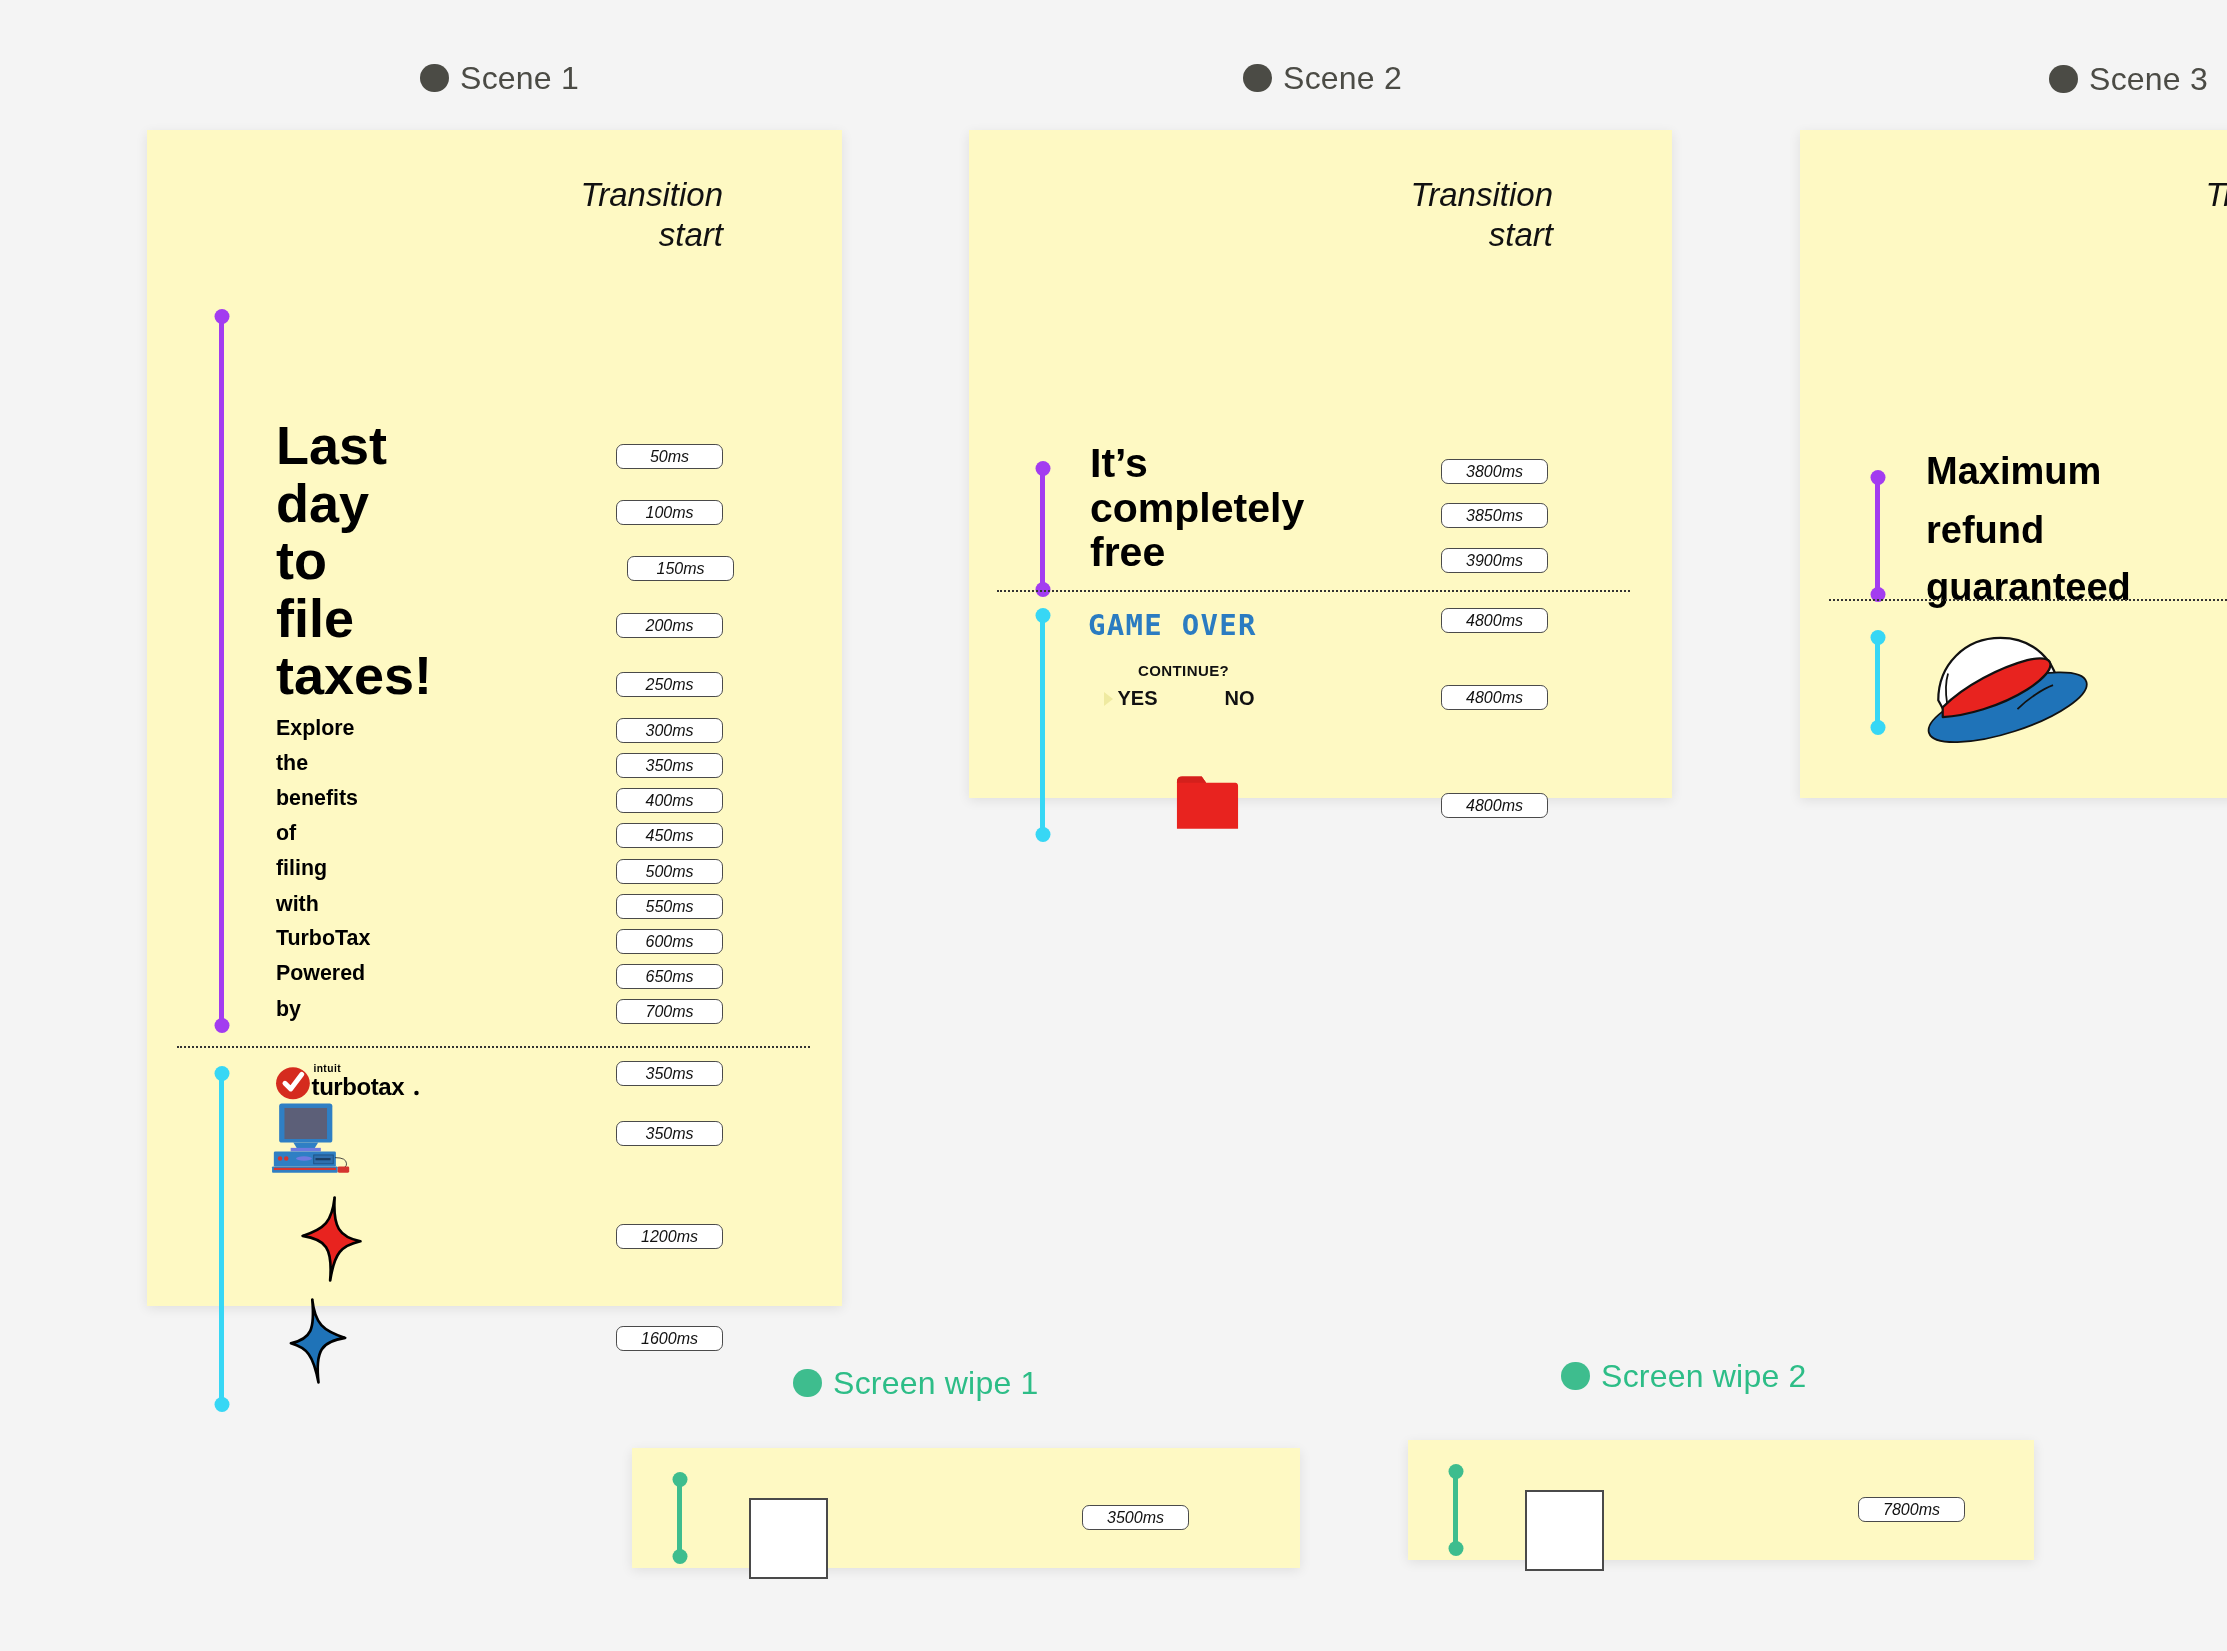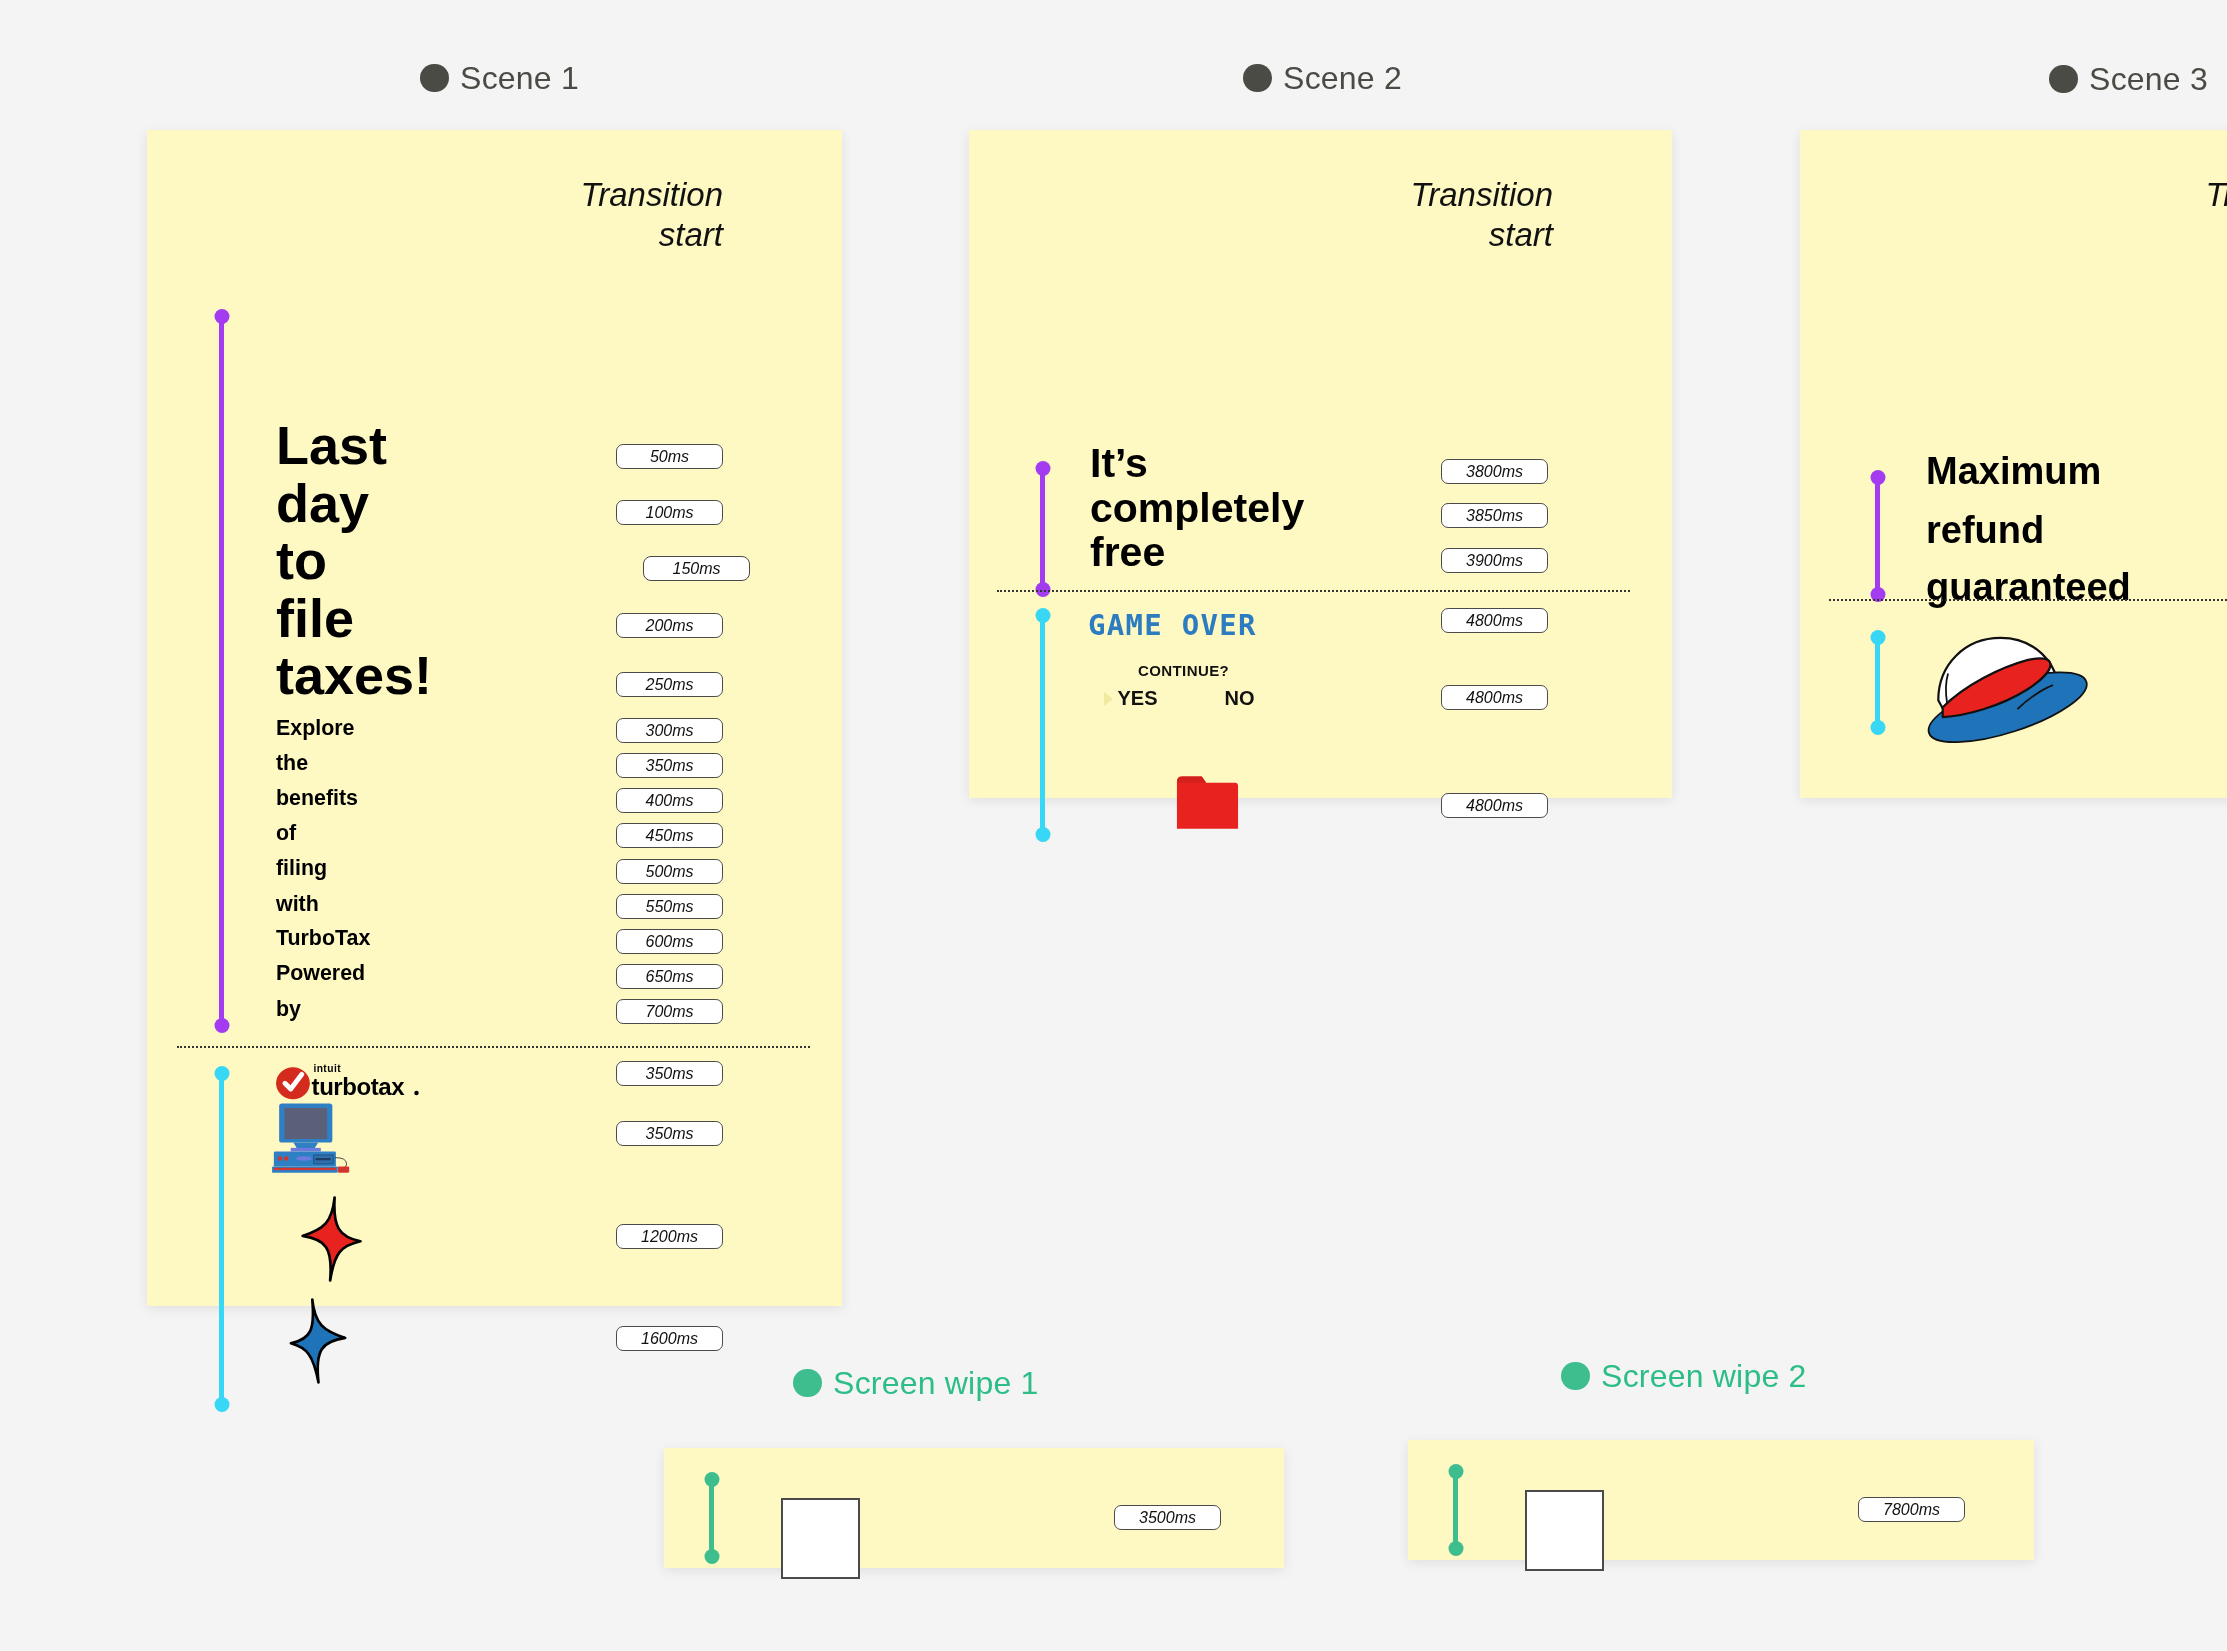--- a/index.html
+++ b/index.html
@@ -200,21 +200,21 @@
     <div class="copy-small" style="left:129px; top:658px;">benefits</div>
     <div class="copy-small" style="left:129px; top:693px;">of</div>
     <div class="copy-small" style="left:129px; top:728px;">filing</div>
     <div class="copy-small" style="left:129px; top:764px;">with</div>
     <div class="copy-small" style="left:129px; top:798px;">TurboTax</div>
     <div class="copy-small" style="left:129px; top:833px;">Powered</div>
     <div class="copy-small" style="left:129px; top:869px;">by</div>
 
     <div class="badge" style="left:469px; top:314px;">50ms</div>
     <div class="badge" style="left:469px; top:370px;">100ms</div>
-    <div class="badge" style="left:496px; top:426px;border-radius:8px;">150ms</div>
+    <div class="badge" style="left:480px; top:426px;">150ms</div>
     <div class="badge" style="left:469px; top:483px;">200ms</div>
     <div class="badge" style="left:469px; top:542px;">250ms</div>
     <div class="badge" style="left:469px; top:588px;">300ms</div>
     <div class="badge" style="left:469px; top:623px;">350ms</div>
     <div class="badge" style="left:469px; top:658px;">400ms</div>
     <div class="badge" style="left:469px; top:693px;">450ms</div>
     <div class="badge" style="left:469px; top:729px;">500ms</div>
     <div class="badge" style="left:469px; top:764px;">550ms</div>
     <div class="badge" style="left:469px; top:799px;">600ms</div>
     <div class="badge" style="left:469px; top:834px;">650ms</div>
@@ -363,21 +363,21 @@
       </svg>
     </div>
 
   </div>
 
   <div class="scene-header" style="left:793px; top:1367px;">
     <div class="scene-dot green"></div>
     <div class="scene-label green">Screen wipe 1</div>
   </div>
 
-  <div class="panel" style="left:664px; top:1448px; width:620px; height:120px;text-align:right;">
+  <div class="panel" style="left:632px; top:1448px; width:668px; height:120px;text-align:right;">
     <div class="tl green" style="left:45px; top:32px; height:76px;">
       <span class="cap top"></span>
       <span class="cap bottom"></span>
     </div>
     <div class="wipe-square" style="left:117px; top:50px; width:79px; height:81px;"></div>
     <div class="badge" style="left:450px; top:57px;">3500ms</div>
   </div>
 
   <div class="scene-header" style="left:1561px; top:1360px;">
     <div class="scene-dot green"></div>

